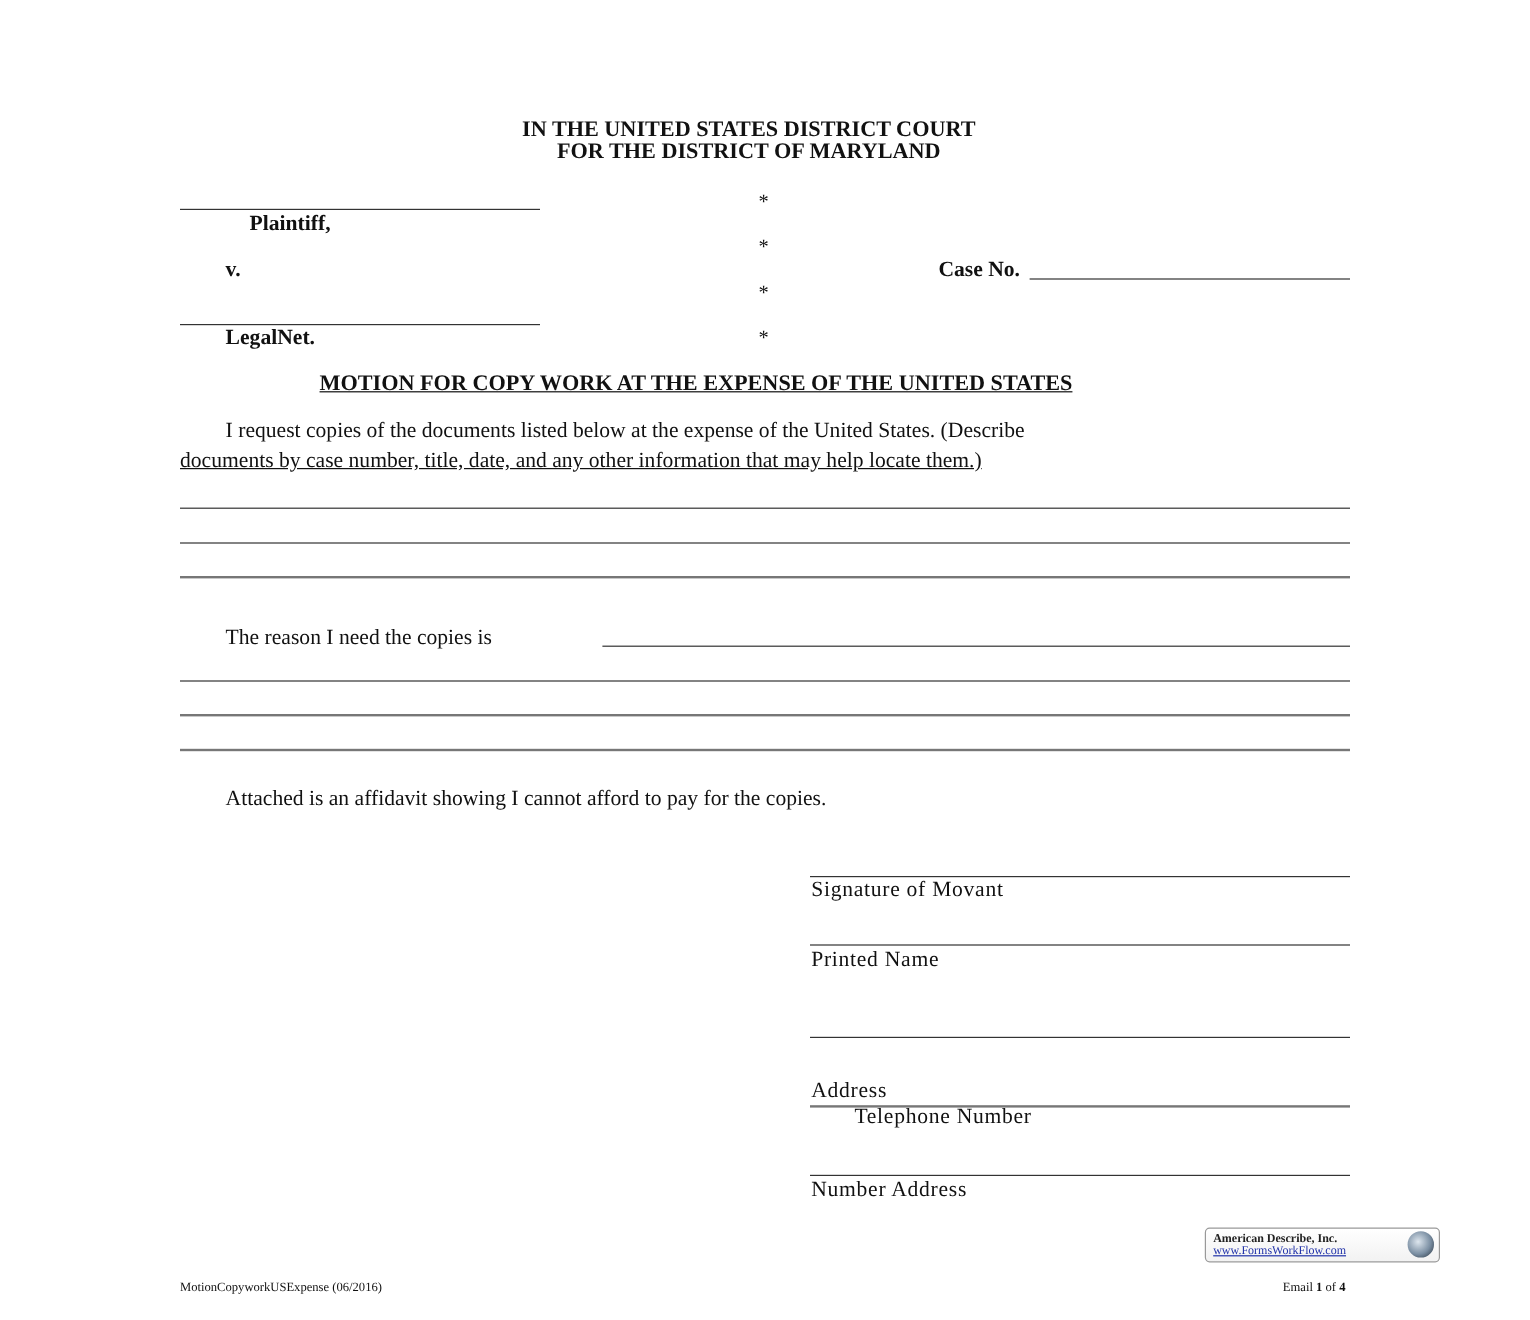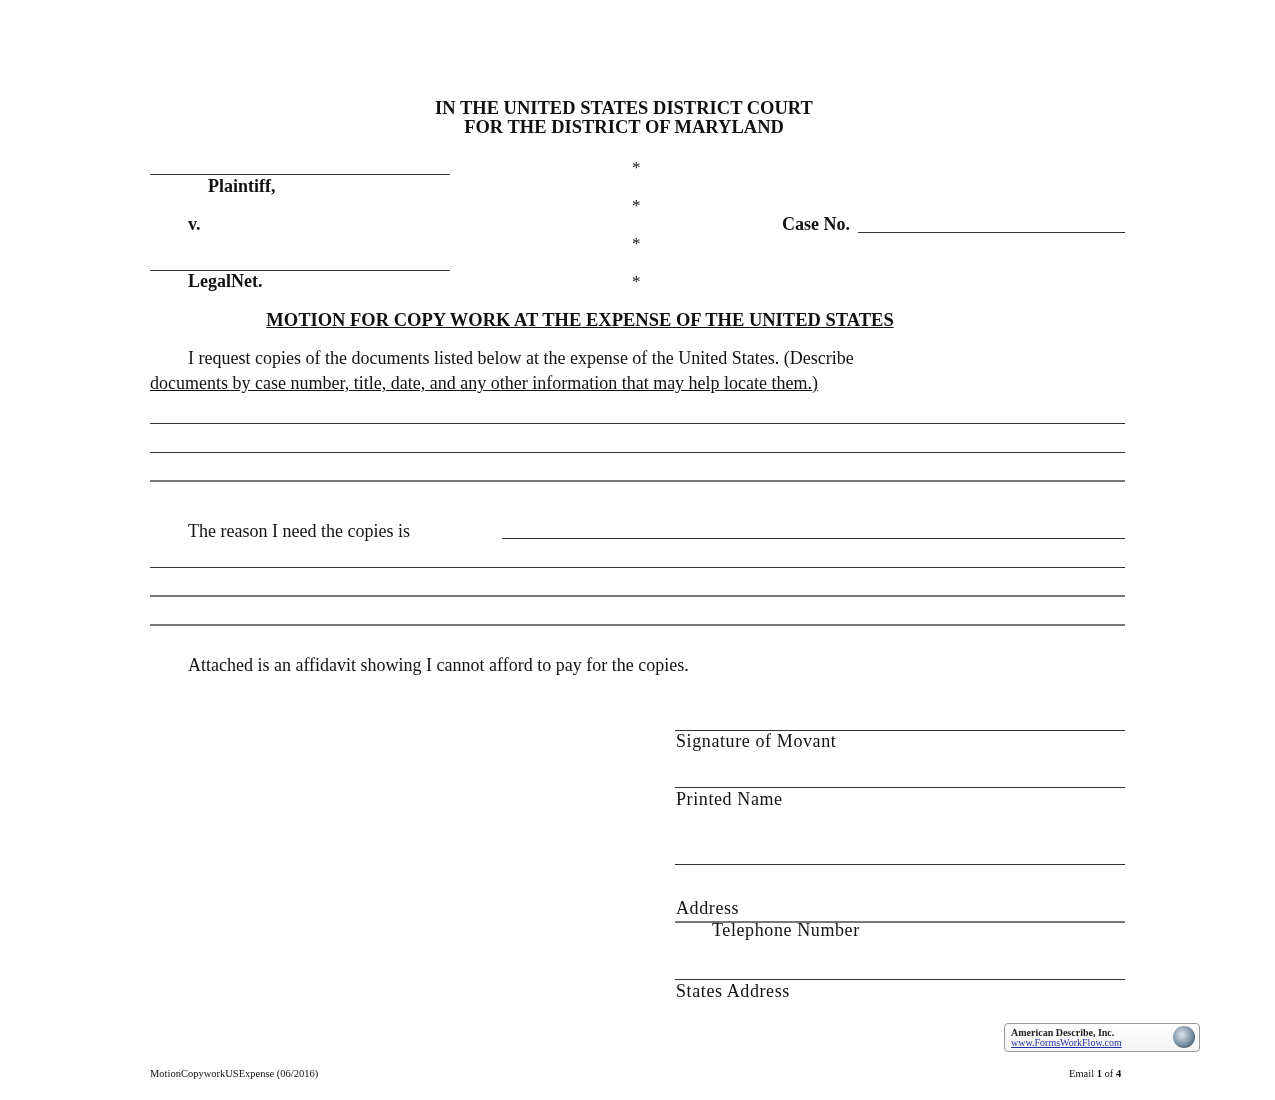--- a/index.html
+++ b/index.html
@@ -65,21 +65,21 @@
 <div class="line" style="left:675px; top:787px; width:450px;"></div>
 <div class="abs sig-label" style="top:789px;">Printed Name</div>
 
 <div class="line" style="left:675px; top:864px; width:450px;"></div>
 <div class="abs sig-label" style="top:898px;">Address</div>
 
 <div class="line gray" style="left:675px; top:921px; width:450px;"></div>
 <div class="abs sig-label" style="top:920px;margin-left:36px;">Telephone Number</div>
 
 <div class="line" style="left:675px; top:979px; width:450px;"></div>
-<div class="abs sig-label" style="top:981px;">States Address</div>
+<div class="abs sig-label" style="top:981px;">Number Address</div>
 
 <div class="abs badge">
   <span class="n1">American Describe, Inc.</span>
   <span class="n2">www.FormsWorkFlow.com</span>
   <span class="globe"></span>
 </div>
 
 <div class="abs footer" style="left:150px; top:1068px;">MotionCopyworkUSExpense (06/2016)</div>
 <div class="abs footer" style="left:1069px; top:1068px;">
   <span>Email </span><b>1</b><span> of </span><b>4</b>

